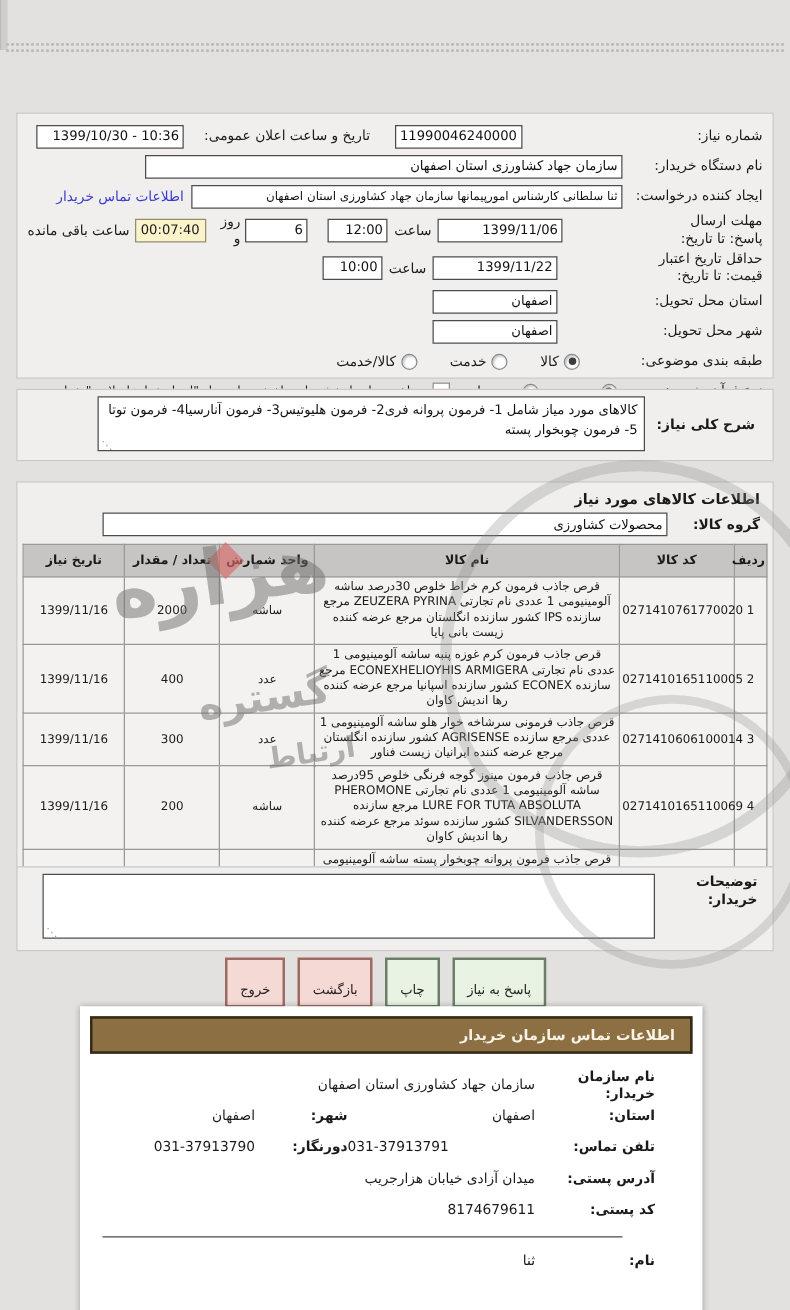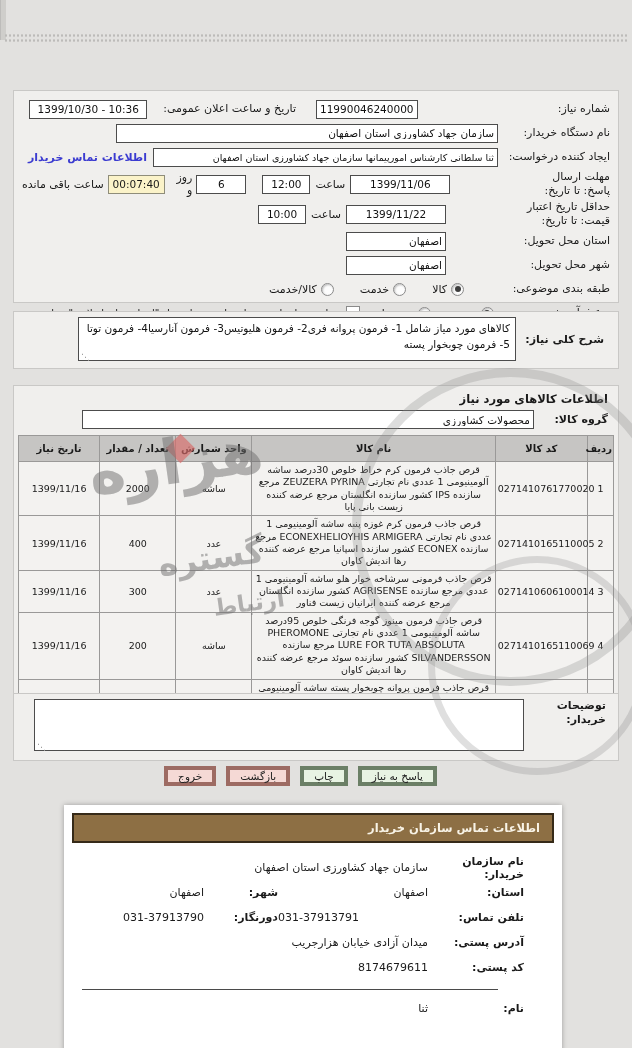--- a/index.html
+++ b/index.html
@@ -18,44 +18,44 @@
   .p2{top:311px;height:58px;display:flex;align-items:center;}
   .p3{top:385px;height:317px;padding:4px 4px;}
   .p4{top:693px;height:68px;display:flex;align-items:flex-start;padding-top:5px;}
   .frow{display:flex;align-items:center;min-height:24px;}
   .frow.tall{min-height:30px;}
   .lbl{line-height:1.25;}
   .b{font-weight:bold;}
   .sp{display:inline-block;height:1px;flex:none;}
   .inp,.ta{background:#fff;border:1px solid #4c4c4c;font-family:inherit;color:#111;box-sizing:border-box;}
   .inp{height:19px;font-size:10.5px;padding:0 3px;flex:none;}
-  .ctr{text-align:center;direction:ltr;}
+  .ctr{text-align:right;direction:ltr;}
   .rtlv{text-align:right;direction:rtl;}
   .count{display:inline-block;height:17px;line-height:17px;padding:0 4px;background:#fbf3c9;
          border:1px solid #8f8d7a;direction:ltr;font-size:10.5px;flex:none;}
-  .link{color:#3b3bd0;cursor:pointer;white-space:nowrap;font-weight:bold;}
+  .link{color:#3b3bd0;cursor:pointer;white-space:nowrap;}
   .opt{display:inline-flex;align-items:center;gap:4px;white-space:nowrap;}
   .rad{width:11px;height:11px;border-radius:50%;border:1px solid #8a8a8a;background:#fdfdfd;
        display:inline-block;position:relative;box-shadow:inset 1px 1px 2px rgba(0,0,0,.25);flex:none;}
   .rad.sel::after{content:"";position:absolute;inset:2.5px;background:#3d3d3d;border-radius:50%;}
   .chk{width:12px;height:12px;border:1px solid #8a8a8a;background:#fff;display:inline-block;flex:none;}
   .ta-wrap{position:relative;display:inline-block;}
   .ta{resize:none;overflow:hidden;font-size:10.5px;padding:2px 5px;line-height:1.55;}
   .grip{position:absolute;left:3px;bottom:2px;color:#9a9a9a;font-size:9px;font-style:normal;}
   .sec-title{font-weight:bold;font-size:11.5px;margin:2px 6px 4px 0;}
   .grow-row{display:flex;align-items:center;margin:2px 6px 6px 0;}
   table.items{border-collapse:collapse;width:100%;table-layout:fixed;}
   table.items th,table.items td{border:1px solid #9a9998;}
   table.items th{background:#c6c5c3;font-size:10px;font-weight:bold;height:25px;padding:0 1px;}
   table.items td{background:#f3f2f0;font-size:9.5px;text-align:center;padding:2px 2px;vertical-align:middle;}
   td.name{font-size:9px;line-height:1.3;}
   td.code{direction:ltr;font-size:9px;}
   td.date{direction:ltr;}
   .btns{position:absolute;top:766px;right:195px;display:flex;gap:10px;direction:rtl;}
-  .btn{height:20px;font-family:inherit;font-size:10.5px;padding:0 10px;border:4px solid #14532d;
+  .btn{height:20px;font-family:inherit;font-size:10.5px;padding:18px 10px;border:2px solid #14532d;
        cursor:pointer;color:#222;}
   .btn.green{background:#e8f3e3;border-color:#6b7f66;}
   .btn.pink{background:#f5d9d5;border-color:#9d6b63;}
   .card{position:absolute;top:805px;right:70px;width:498px;height:260px;background:#fff;
         box-shadow:0 0 5px rgba(0,0,0,.3);box-sizing:border-box;}
   .card-hdr{margin:8px;height:30px;padding-right:12px;font-size:11.5px;}
   .cbody{padding:4px 38px 0 14px;}
   .crow{display:flex;align-items:center;height:25px;}
   .clbl{font-weight:bold;width:96px;flex:none;}
   .cval{flex:none;}

